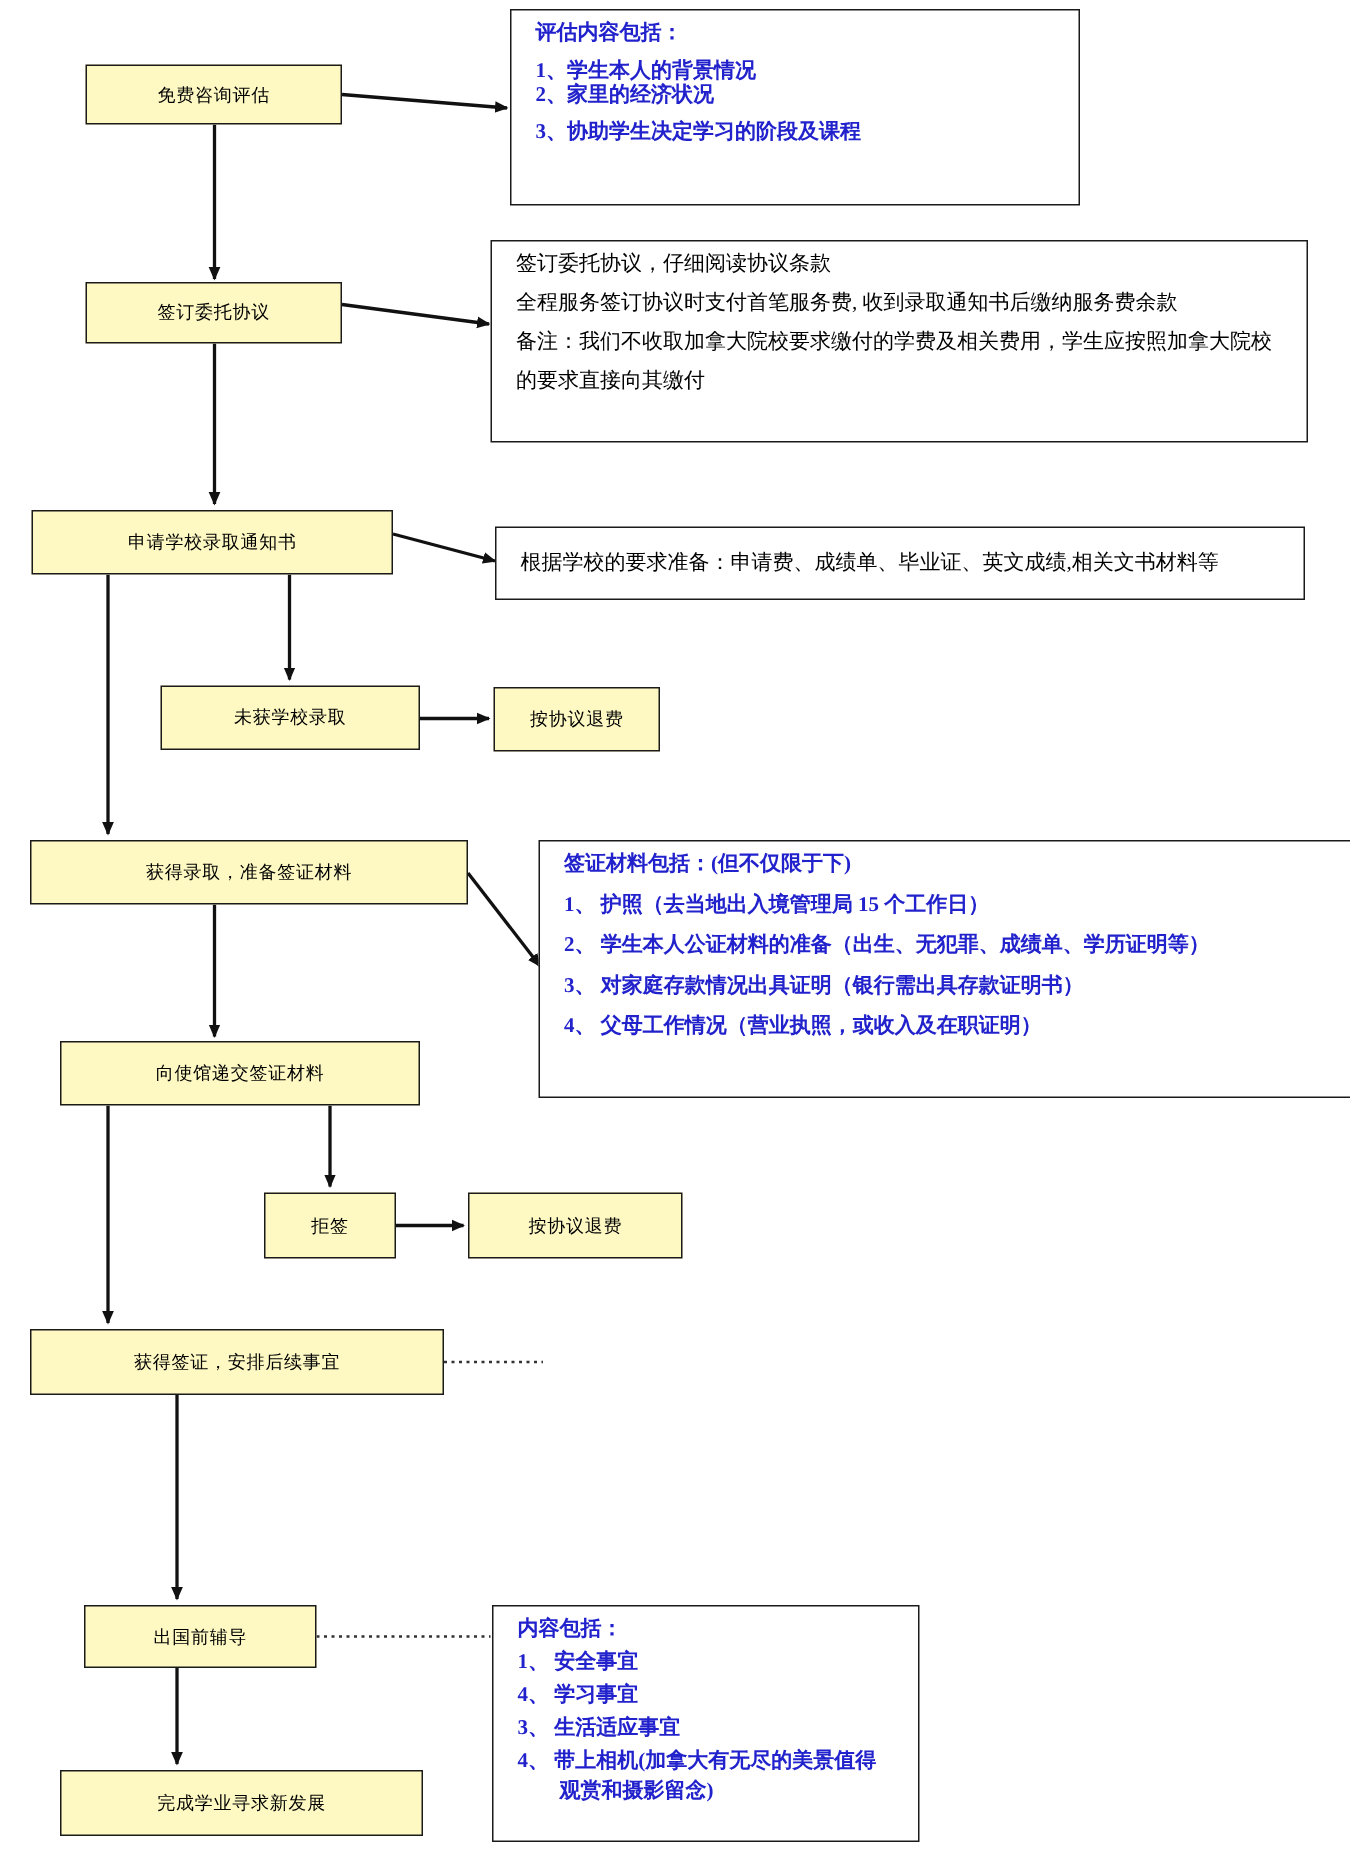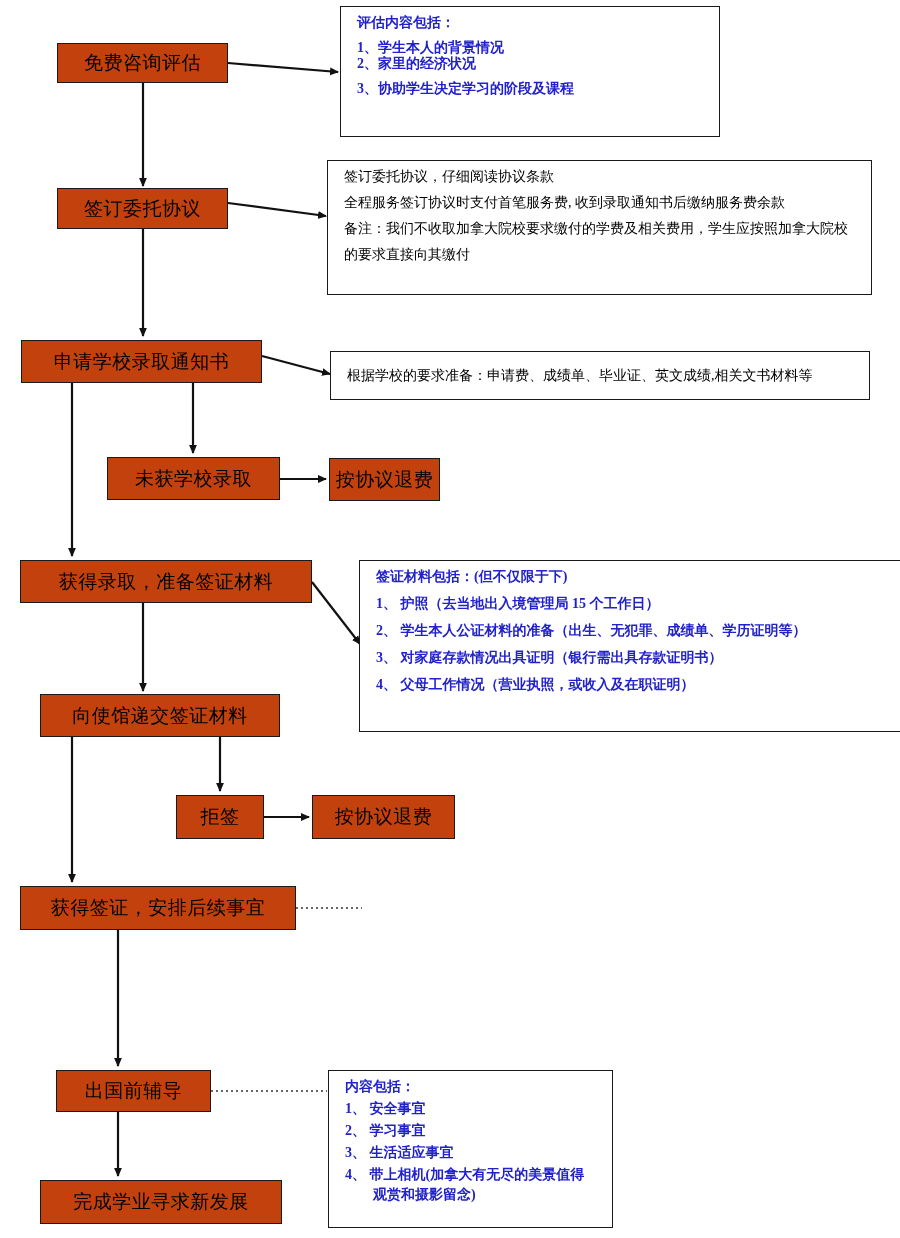--- a/index.html
+++ b/index.html
@@ -22,26 +22,26 @@
     left: 0;
     top: 0;
     width: 900px;
     height: 1238px;
     pointer-events: none;
   }
   .node {
     position: absolute;
     box-sizing: border-box;
     border: 1.6px solid #1a1a1a;
-    background: #c2410c;
+    background: #fef9c3;
     display: flex;
     align-items: center;
     justify-content: center;
     color: #000000;
-    font-size: 19px;
+    font-size: 12px;
     letter-spacing: 0.5px;
     font-family: "Liberation Serif", "DejaVu Serif", serif;
   }
   .note {
     position: absolute;
     box-sizing: border-box;
     border: 1.6px solid #1a1a1a;
     background: #ffffff;
     padding: 9px 12px 9px 16px;
     font-size: 14px;
@@ -180,19 +180,19 @@
     <span class="note-line" style="margin-top:13px;">1、    护照（去当地出入境管理局 15 个工作日）</span>
     <span class="note-line" style="margin-top:13px;">2、    学生本人公证材料的准备（出生、无犯罪、成绩单、学历证明等）</span>
     <span class="note-line red" style="margin-top:13px;">3、    对家庭存款情况出具证明（银行需出具存款证明书）</span>
     <span class="note-line" style="margin-top:13px;">4、    父母工作情况（营业执照，或收入及在职证明）</span>
   </div>
 
 
   <div class="note blue" style="left:328px; top:1070px; width:285px; height:158px;">
     <span class="note-line">内容包括：</span>
     <span class="note-line" style="margin-top:8px;">1、    安全事宜</span>
-    <span class="note-line" style="margin-top:8px;">2、    学习事宜</span>
+    <span class="note-line" style="margin-top:8px;">4、    学习事宜</span>
     <span class="note-line" style="margin-top:8px;">3、    生活适应事宜</span>
     <span class="note-line" style="margin-top:8px;">4、    带上相机(加拿大有无尽的美景值得</span>
     <span class="note-line cont" style="margin-top:6px; white-space:pre;">        观赏和摄影留念)</span>
   </div>
 
 </div>
 
 </body></html>

